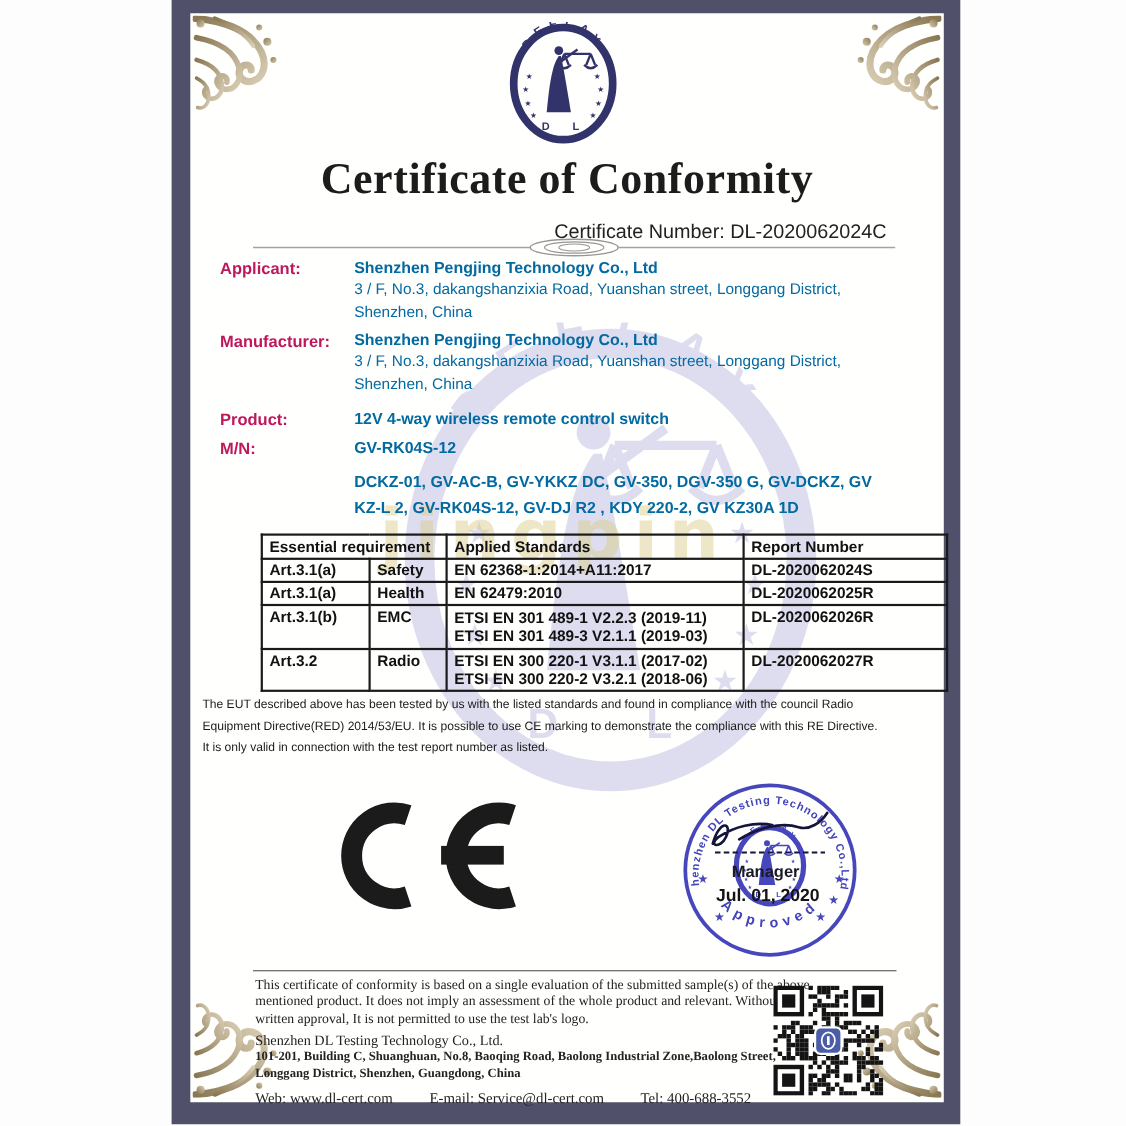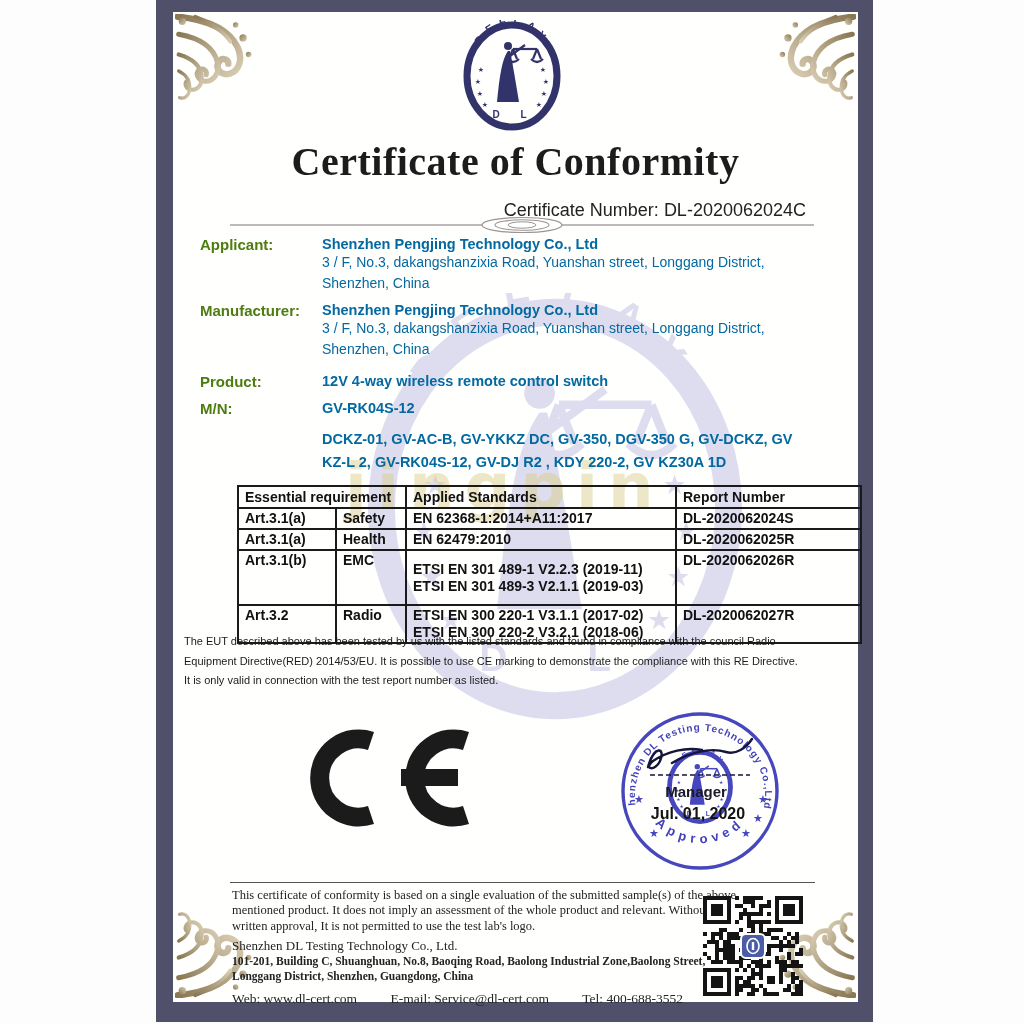--- a/index.html
+++ b/index.html
@@ -15,21 +15,21 @@
   
   .wm-logo{color:#c3c3e4;opacity:.55;}
   .wm-text{font-family:"DejaVu Sans",sans-serif;font-weight:bold;font-size:64px;letter-spacing:10px;
            color:#d9cc85;opacity:.45;}
   
   .logo{color:#33336b;}
   .title{left:0;right:0;top:126px;text-align:center;font-family:"Liberation Serif",serif;
          font-weight:bold;font-size:40px;color:#1c1c1c;letter-spacing:.5px;}
   .certline{top:188px;right:52px;font-size:18px;color:#222;}
   
-  .flabel{font-weight:bold;font-size:15px;color:#4d7c0f;left:27px;}
+  .flabel{font-weight:bold;font-size:15px;color:#be185d;left:27px;}
   .fval{left:149px;font-size:14px;color:#0369a1;width:540px;}
   .fval b,.fbold{font-weight:bold;font-size:14.5px;}
   
   table.std{border-collapse:collapse;table-layout:fixed;width:623px;margin-left:40px;}
   table.std td,table.std th{border:2px solid #1a1a1a;font-size:14px;font-weight:bold;color:#111;
          padding:1px 6px;text-align:left;vertical-align:middle;line-height:17px;}
   col.c-art{width:98px;} col.c-cat{width:70px;} col.c-stdw{width:270px;} col.c-rep{width:185px;}
   td.center{text-align:center;}
   
   .statement{left:11px;top:620px;width:622px;font-size:11px;line-height:19.5px;color:#1b1b1b;}
@@ -187,21 +187,21 @@
       <td>Safety</td>
       <td>EN 62368-1:2014+A11:2017</td>
       <td>DL-2020062024S</td>
     </tr>
     <tr style="height:21px">
       <td class="center">Art.3.1(a)</td>
       <td>Health</td>
       <td>EN 62479:2010</td>
       <td>DL-2020062025R</td>
     </tr>
-    <tr style="height:55px">
+    <tr style="height:40px">
       <td class="center" style="vertical-align:top">Art.3.1(b)</td>
       <td style="vertical-align:top">EMC</td>
       <td>
         <div>ETSI EN 301 489-1 V2.2.3 (2019-11)</div>
         <div>ETSI EN 301 489-3 V2.1.1 (2019-03)</div>
       </td>
       <td style="vertical-align:top">DL-2020062026R</td>
     </tr>
     <tr style="height:36px">
       <td class="center" style="vertical-align:top">Art.3.2</td>

